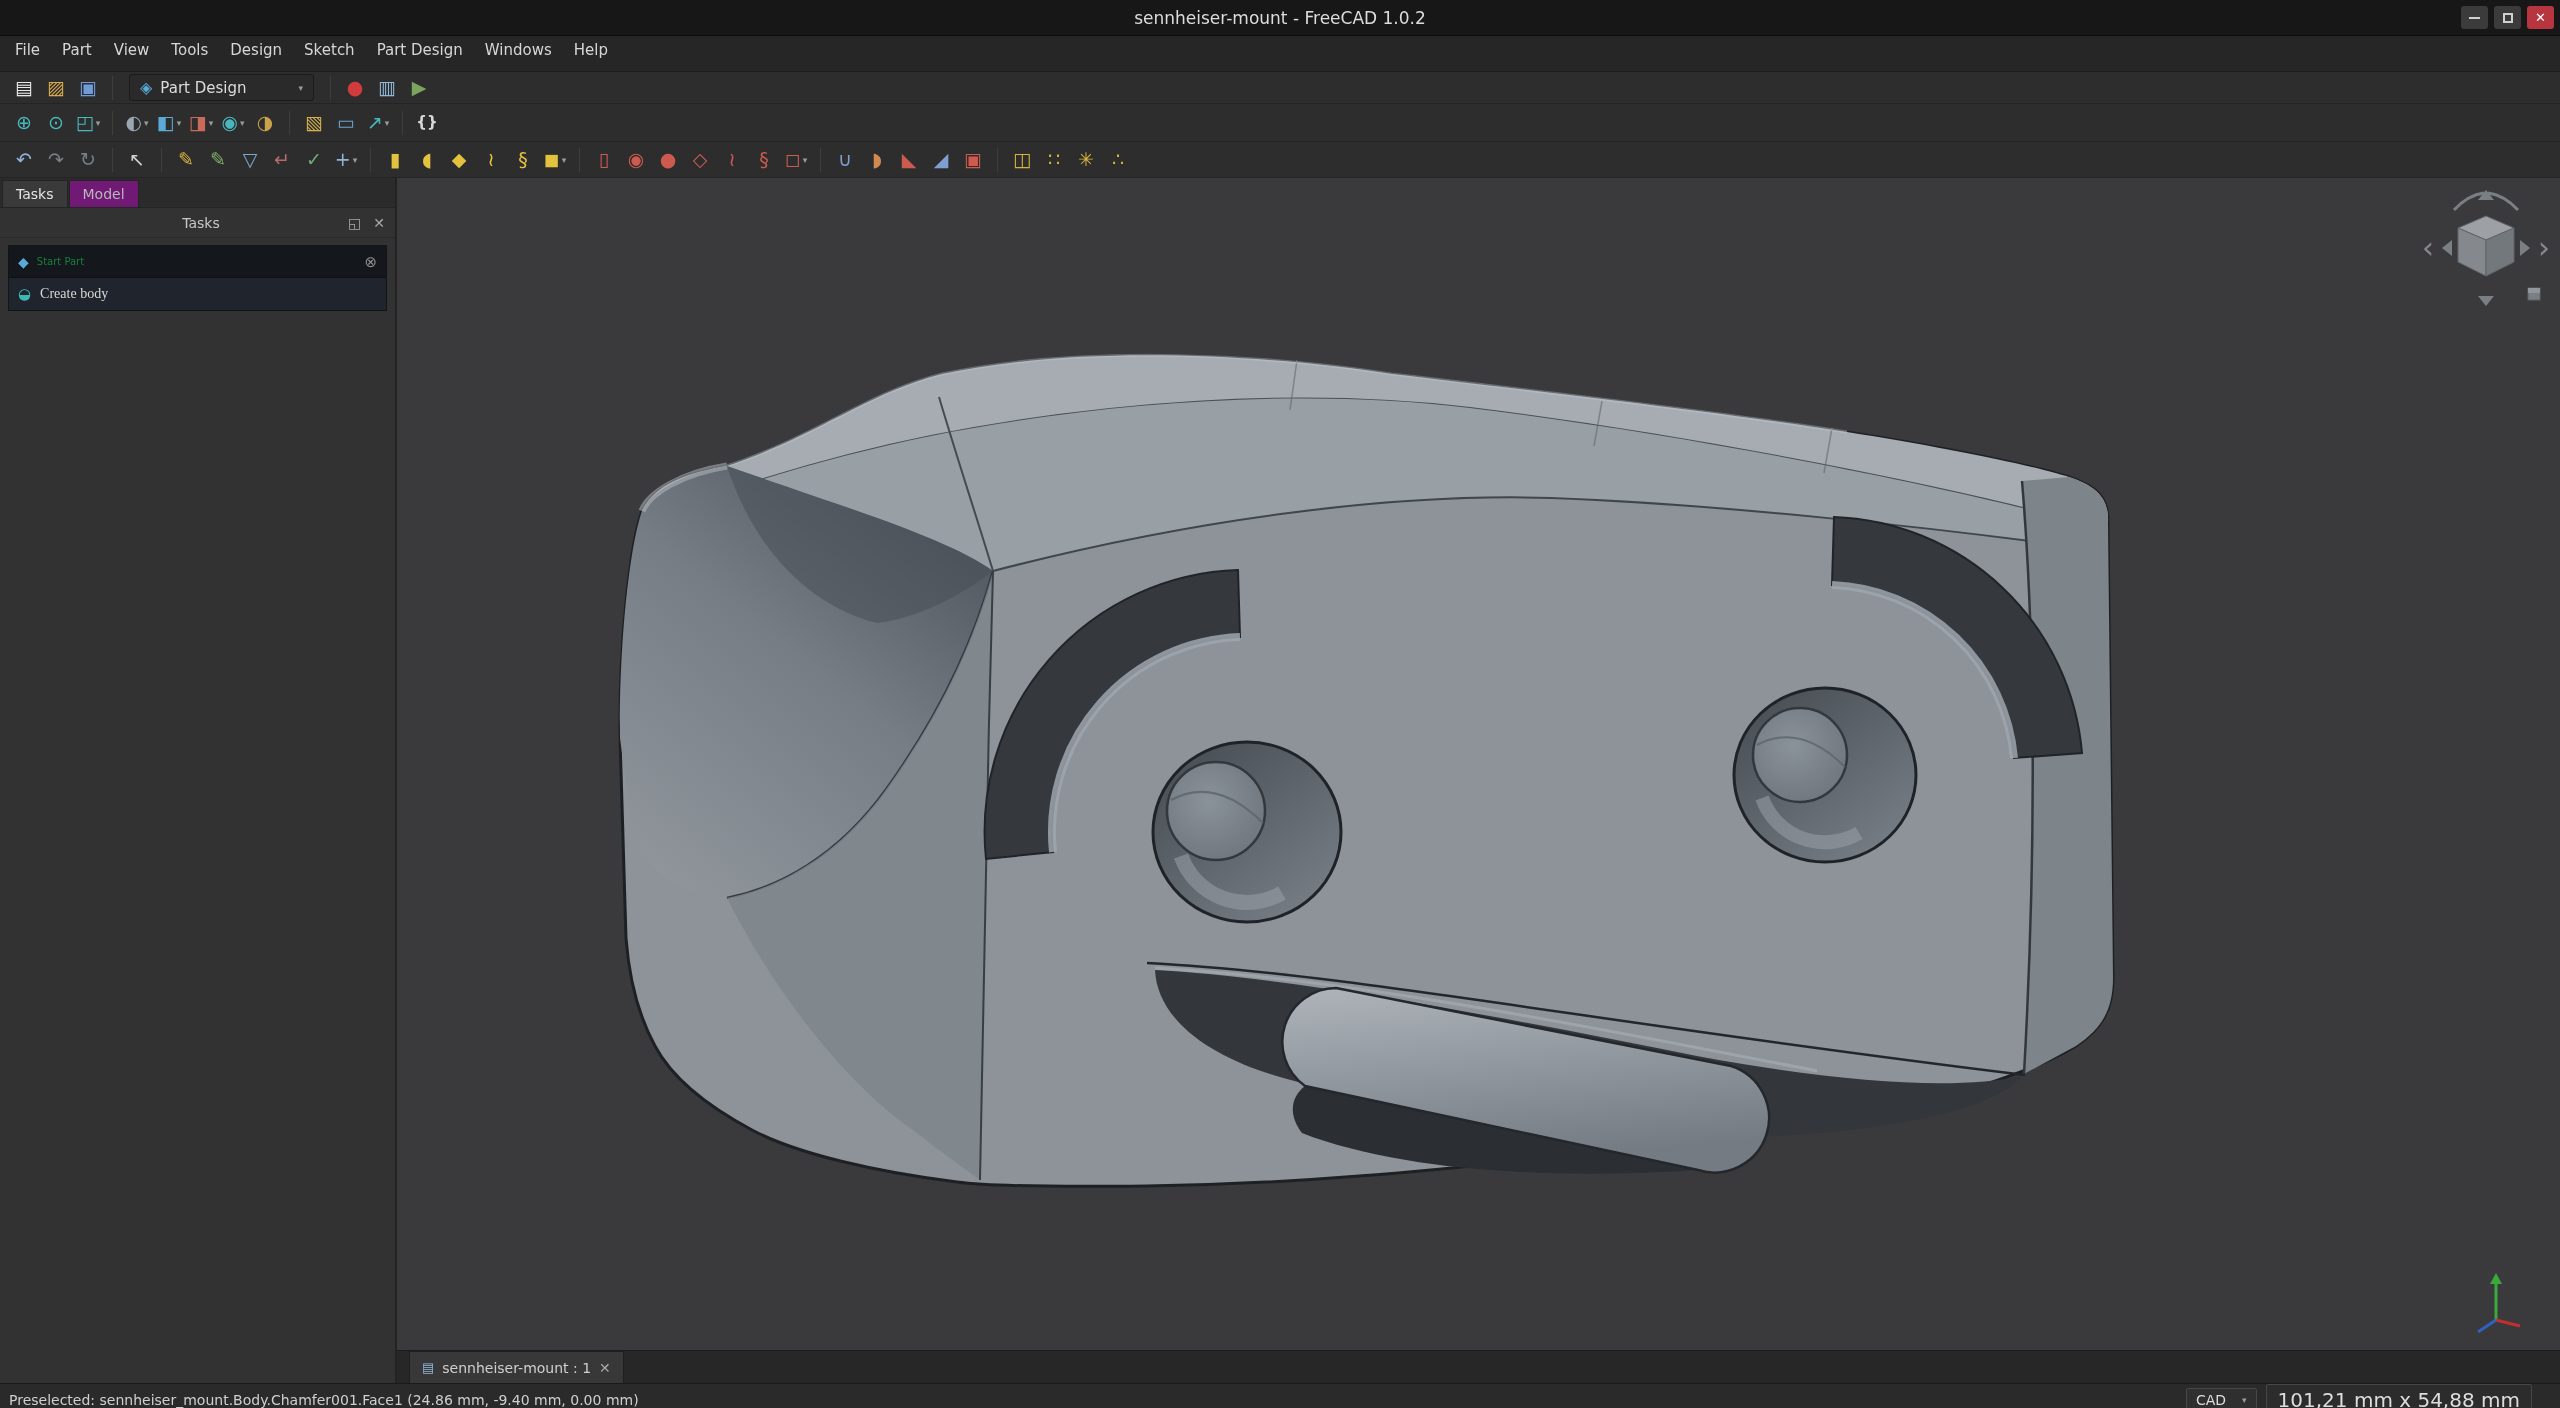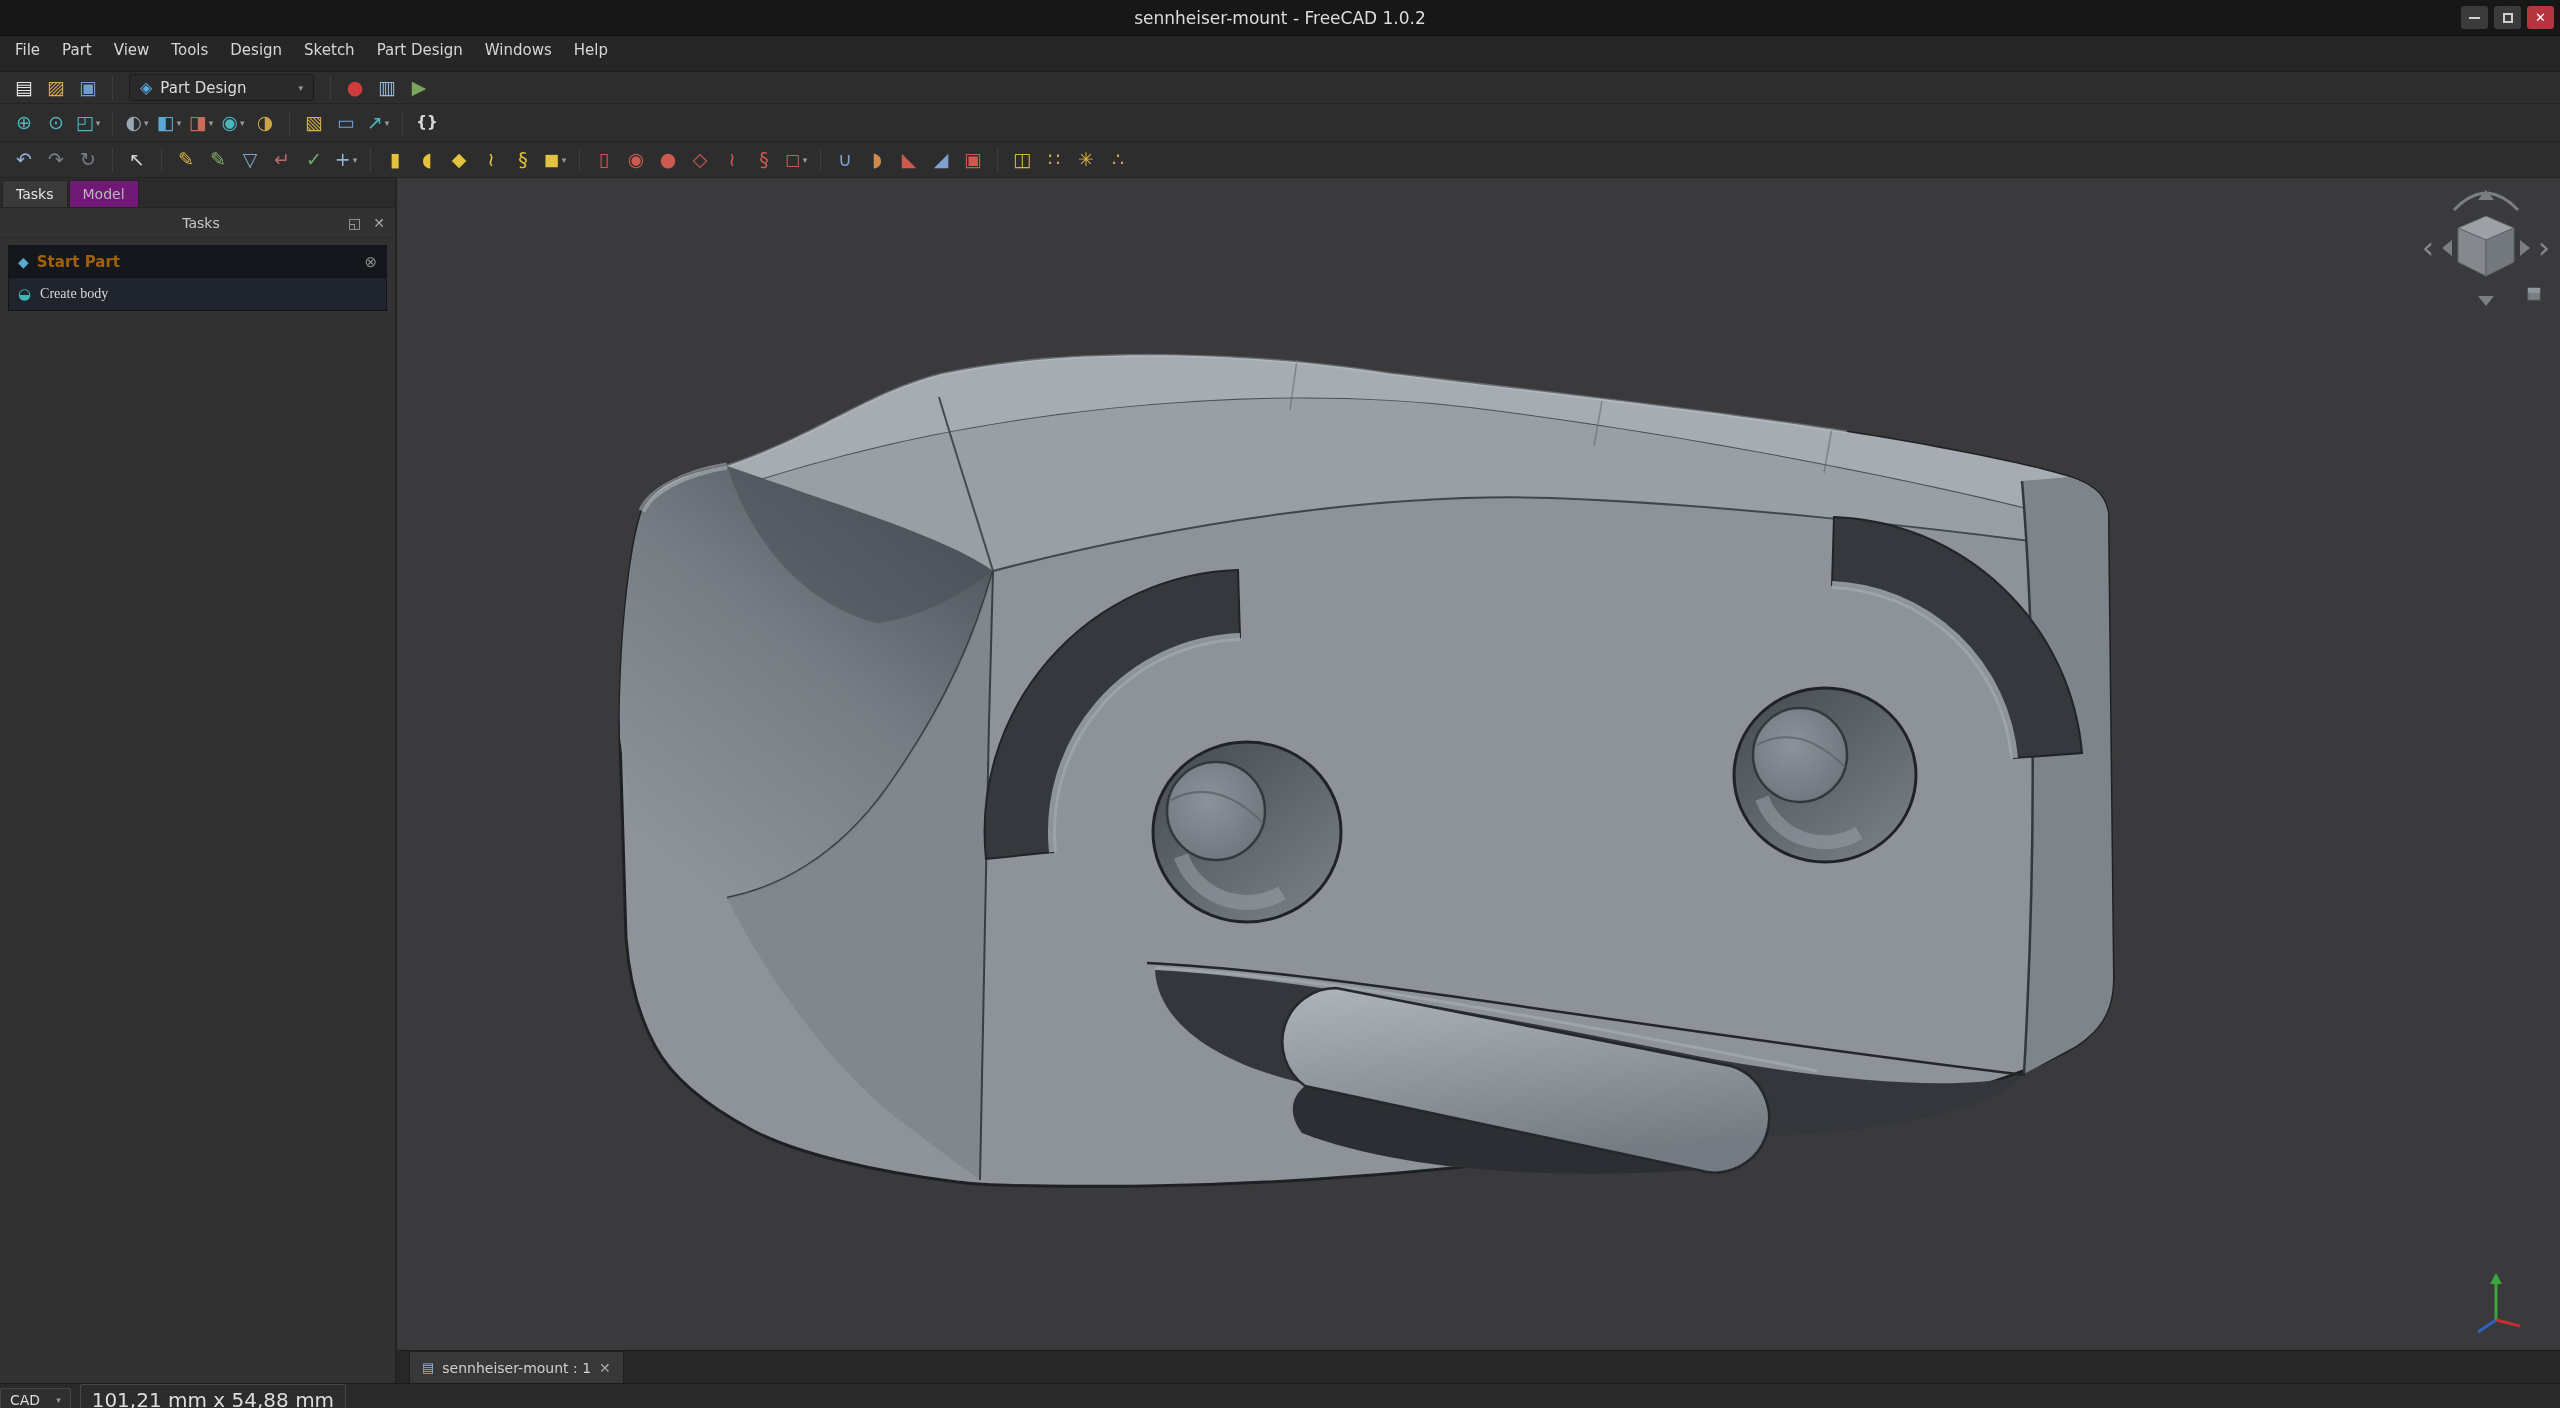--- a/index.html
+++ b/index.html
@@ -39,21 +39,21 @@
   .paneltabs{height:30px;display:flex;align-items:flex-end;background:#2b2b2b;border-bottom:1px solid #242424;padding-left:2px;}
   .ptab{padding:5px 13px;font-size:14px;color:#b8b8b8;background:#701a75;border:1px solid #242424;border-bottom:none;margin-right:1px;}
   .ptab.active{background:#3a3a3a;color:#e4e4e4;}
   .dockheader{height:30px;display:flex;align-items:center;background:#323232;border-bottom:1px solid #2a2a2a;}
   .dockheader .dtitle{flex:1;text-align:center;font-size:14px;color:#c8c8c8;padding-left:54px;}
   .dockicons{display:flex;gap:12px;margin-right:10px;color:#a8a8a8;}
   .dockicons span{font-size:14px;}
   .taskbox{margin:7px 8px;border:1px solid #121418;}
   .taskhead{height:31px;background:#14171c;display:flex;align-items:center;padding:0 9px;}
   .taskhead .ticon{color:#5aa9d6;font-size:14px;}
-  .taskhead .tlabel{font-weight:bold;font-size:15px;color:#a16207;margin-left:8px;flex:1;}
+  .taskhead .tlabel{font-weight:normal;font-size:10px;color:#15803d;margin-left:8px;flex:1;}
   .taskhead .collapse{color:#8f8f8f;font-size:15px;}
   .taskitem{height:33px;background:#20252d;border-top:1px solid #0e1013;display:flex;align-items:center;padding:0 9px;}
   .taskitem .ticon{color:#3fb6b6;font-size:15px;}
   .taskitem .tlabel{font-size:14px;color:#d8d8d8;margin-left:9px;font-family:Liberation Serif, serif;}
 
   
   .viewport{flex:1;display:flex;flex-direction:column;min-width:0;}
   .modelarea{flex:1;position:relative;background:#3a3a3c;overflow:hidden;}
   .modelarea svg.model{position:absolute;left:0;top:0;}
   .navcube{position:absolute;top:4px;right:8px;width:132px;height:132px;}
@@ -434,20 +434,21 @@
         <div class="doctab">
           <span class="ticon">▤</span>
           <span class="tlabel">sennheiser-mount : 1</span>
           <span class="tclose">✕</span>
         </div>
       </div>
     </div>
   </div>
 
   <div class="statusbar">
+    <div class="sb-msg">Preselected: sennheiser_mount.Body.Chamfer001.Face1 (24.86 mm, -9.40 mm, 0.00 mm)</div>
     <div class="sb-right">
       <div class="sb-nav">
         <span>CAD</span>
         <span class="dd">▾</span>
       </div>
       <div class="sb-dims">101,21 mm x 54,88 mm</div>
     </div>
   </div>
 
 </div>

